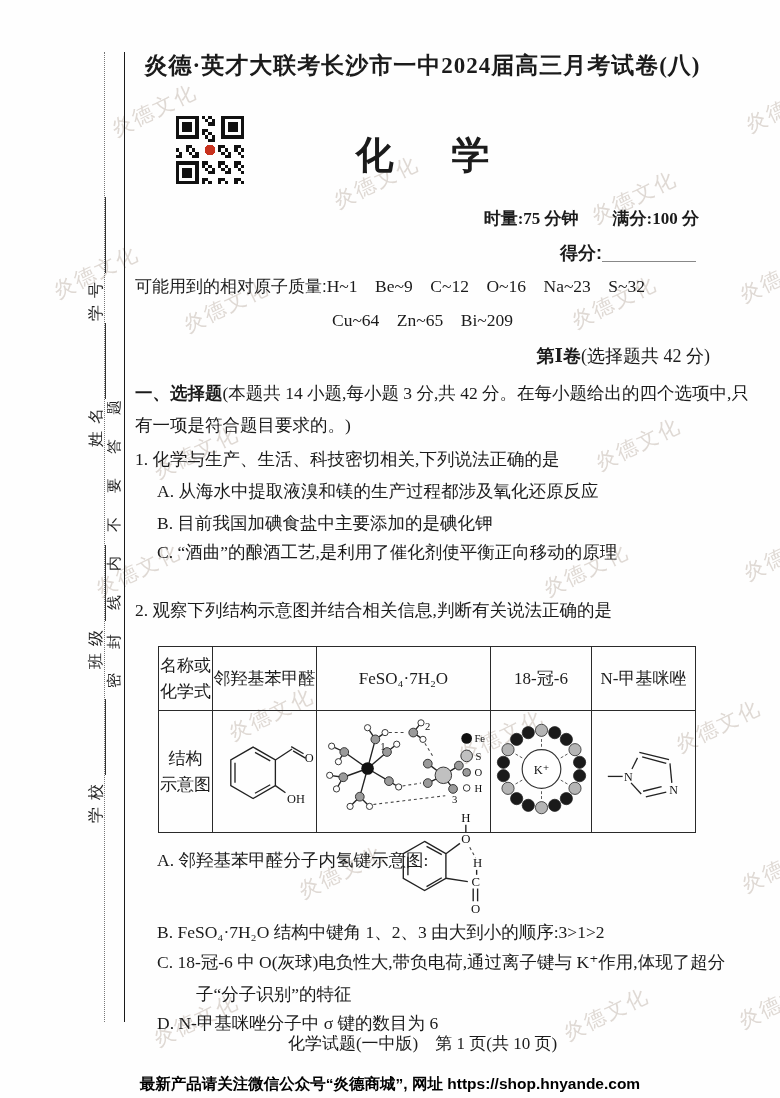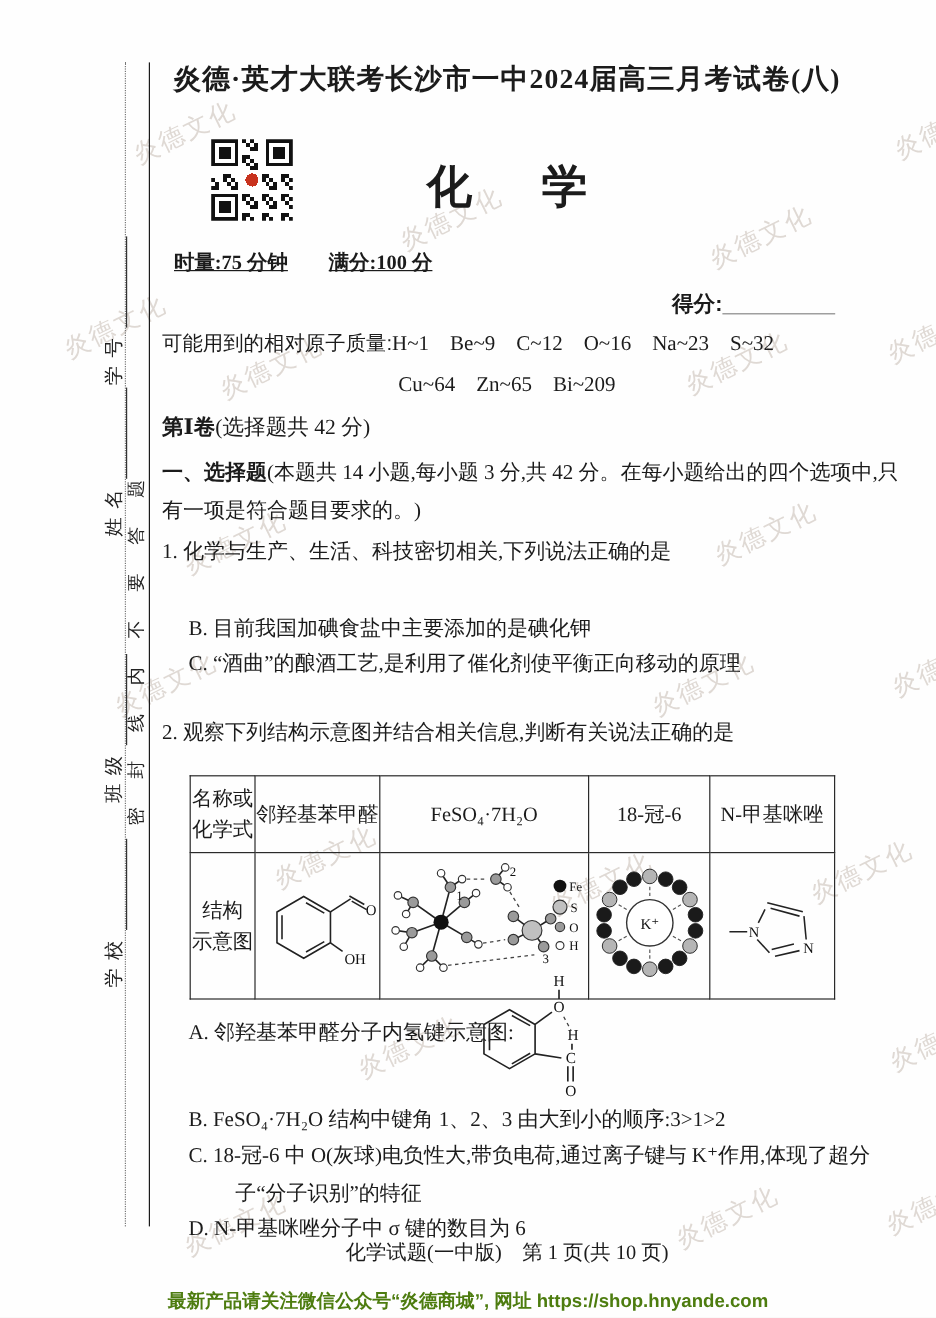--- a/index.html
+++ b/index.html
@@ -31,29 +31,29 @@
   .seal-text{
     width:312px;height:20px;transform:rotate(-90deg);
     font-size:15px;color:#222;letter-spacing:24px;white-space:nowrap;line-height:20px;
   }
   
   .exam-title{left:135px;top:50px;width:575px;text-align:center;
     font-size:23px;font-weight:bold;letter-spacing:1px;white-space:nowrap;}
   .qr{left:176px;top:116px;width:68px;height:68px;}
   .subject{left:135px;top:130px;width:575px;display:flex;justify-content:center;gap:58px;
     font-size:38px;font-weight:bold;}
-  .meta-line{left:145px;top:207px;width:575px;display:flex;justify-content:flex-start;gap:34px;
-    font-size:17px;font-weight:600;text-decoration:underline;}
+  .meta-line{left:124px;top:207px;width:575px;display:flex;justify-content:flex-end;gap:34px;
+    font-size:17px;font-weight:600;}
   .score-line{left:560px;top:241px;font-size:18px;font-weight:bold;
     font-family:"Liberation Sans","DejaVu Sans",sans-serif;}
   .score-line .blank{display:inline-block;width:94px;border-bottom:1.5px solid #888;height:18px;vertical-align:-3px;}
   .atomic{left:135px;top:274px;width:575px;font-size:17.5px;}
   .atomic .b{font-weight:normal;font-family:"Liberation Sans","DejaVu Sans",sans-serif;font-size:17px;}
   .atomic2{left:135px;top:308px;width:575px;text-align:center;font-size:17.5px;}
-  .sec1{left:135px;top:344px;width:575px;text-align:left;font-size:18px;}
+  .sec1{left:135px;top:344px;width:575px;text-align:right;font-size:18px;}
   .sec1 .b{font-weight:bold;}
   
   .tline{left:135px;width:582px;font-size:17.5px;white-space:nowrap;}
   .tline .b{font-weight:bold;}
   .opt{left:157px;}
   .indent2{left:196px;}
   
   table.struct{position:absolute;left:158px;top:646px;border-collapse:collapse;table-layout:fixed;
     font-size:17px;}
   table.struct td{border:1px solid #2a2a2a;text-align:center;vertical-align:middle;padding:0;}
@@ -61,21 +61,21 @@
   .cell-label{line-height:26px;font-size:17px;}
   
   svg .bond{stroke:#222;stroke-width:1.4;fill:none;}
   svg .dash{stroke:#444;stroke-width:1.1;stroke-dasharray:3,3;fill:none;}
   svg text{font-family:"Liberation Serif","DejaVu Serif",serif;fill:#111;}
   
   .optA-text{left:157px;top:848px;font-size:17.5px;white-space:nowrap;}
   .optA-svg{left:398px;top:810px;}
   
   .page-info{left:135px;top:1032px;width:575px;text-align:center;font-size:17px;}
-  .marketing{left:0;top:1074px;width:780px;text-align:center;font-size:15.5px;color:#4d7c0f;
+  .marketing{left:0;top:1074px;width:780px;text-align:center;font-size:15.5px;color:#000000;
     font-family:"Liberation Sans","DejaVu Sans",sans-serif;font-weight:bold;}
 </style>
 </head>
 <body>
 
 <div class="page">
 
   <div id="wm-layer">
       <span class="wm" style="left: 108px; top: 96px;">炎德文化</span>
       <span class="wm" style="left: 330px; top: 168px;">炎德文化</span>
@@ -246,20 +246,21 @@
   <div class="abs sec1">
     <span class="b">第Ⅰ卷</span><span>(选择题共 42 分)</span>
   </div>
 
   <div class="abs tline" style="top:381px;">
     <span class="b">一、选择题</span><span>(本题共 14 小题,每小题 3 分,共 42 分。在每小题给出的四个选项中,只</span>
   </div>
   <div class="abs tline" style="top:413px;">有一项是符合题目要求的。)</div>
 
   <div class="abs tline" style="top:447px;">1. 化学与生产、生活、科技密切相关,下列说法正确的是</div>
+  <div class="abs tline opt" style="top:479px;">A. 从海水中提取液溴和镁的生产过程都涉及氧化还原反应</div>
   <div class="abs tline opt" style="top:511px;">B. 目前我国加碘食盐中主要添加的是碘化钾</div>
   <div class="abs tline opt" style="top:540px;">C. “酒曲”的酿酒工艺,是利用了催化剂使平衡正向移动的原理</div>
 
   <div class="abs tline" style="top:598px;">2. 观察下列结构示意图并结合相关信息,判断有关说法正确的是</div>
 
   <table class="struct">
     <colgroup>
         <col style="width:54px">
         <col style="width:104px">
         <col style="width:174px">

